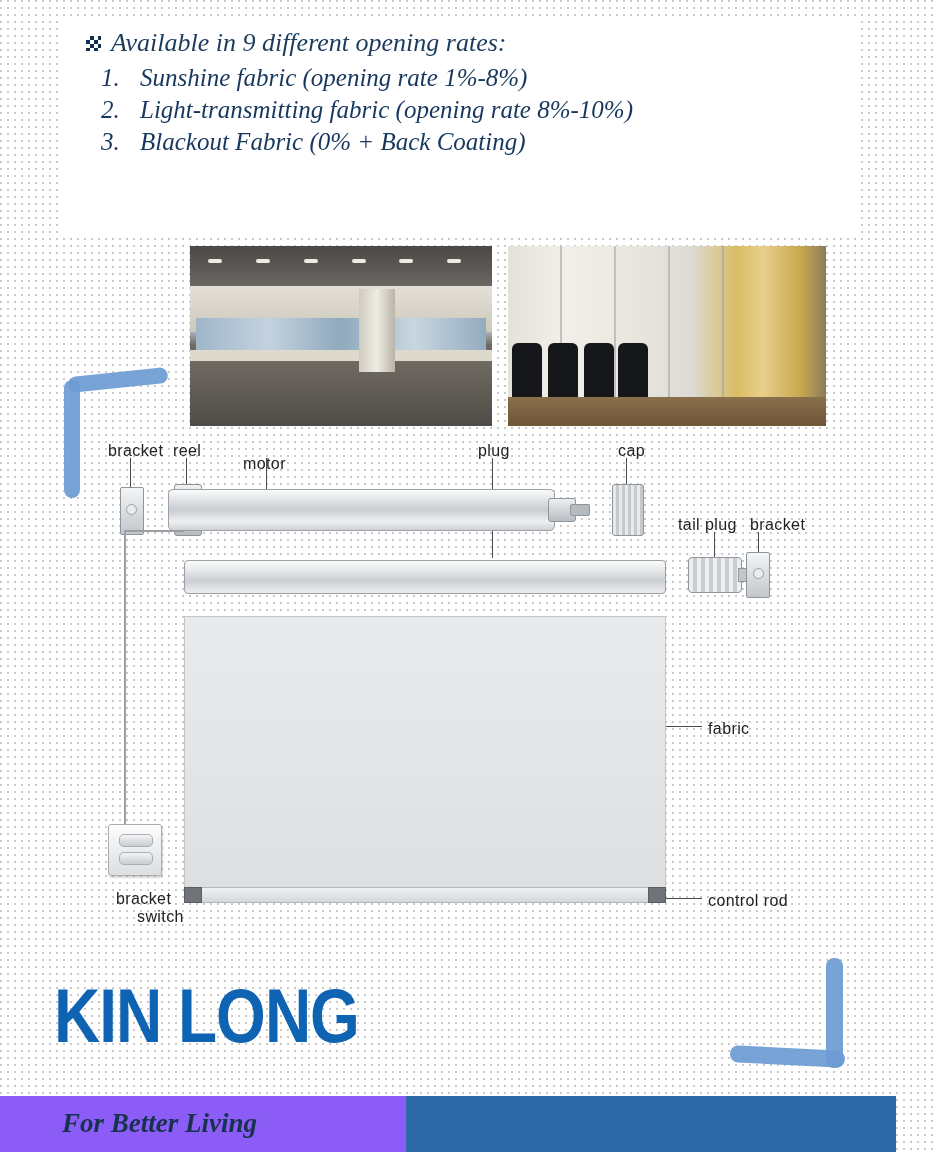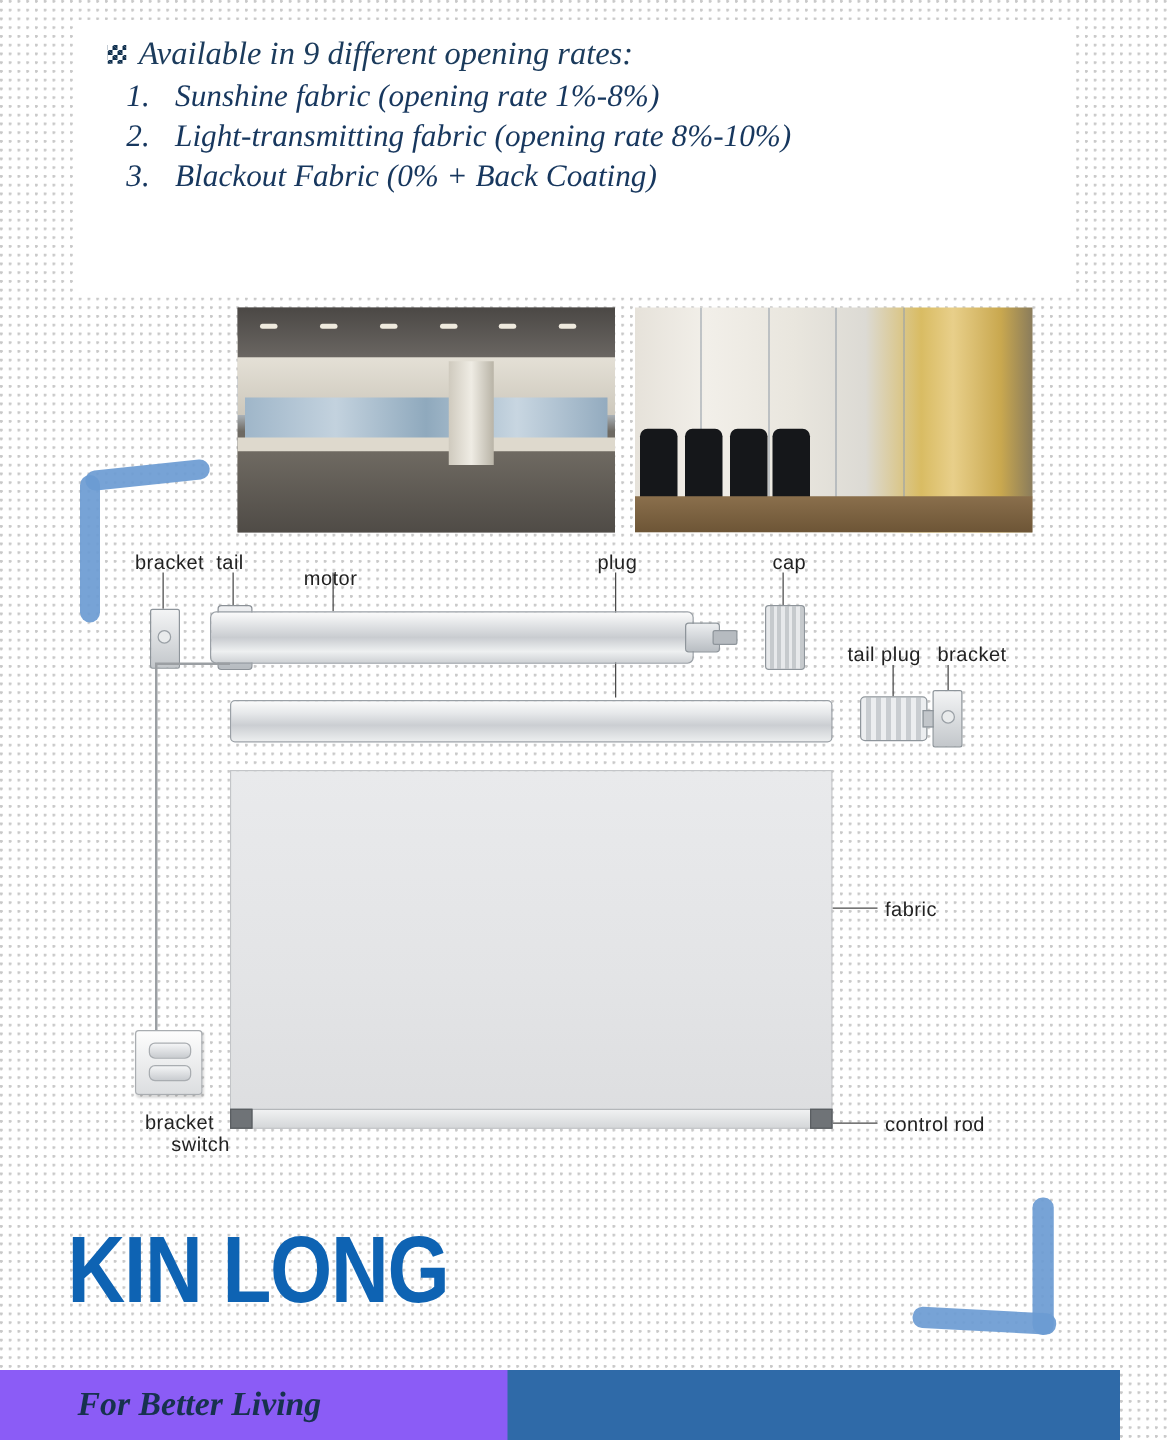--- a/index.html
+++ b/index.html
@@ -178,21 +178,21 @@
         <i style="left:76px"></i>
         <i style="left:110px"></i>
     </div>
     <div class="pr-floor"></div>
   </div>
 </div>
 
 <div class="diagram">
 
   <div class="lbl" style="left:30px;top:10px;">bracket</div>
-  <div class="lbl" style="left:95px;top:10px;">tail</div>
+  <div class="lbl" style="left:95px;top:10px;">reel</div>
   <div class="lbl" style="left:165px;top:10px;margin-top:13px;">motor</div>
   <div class="lbl" style="left:400px;top:10px;">plug</div>
   <div class="lbl" style="left:540px;top:10px;">cap</div>
   <div class="lbl" style="left:600px;top:84px;">tail plug</div>
   <div class="lbl" style="left:672px;top:84px;">bracket</div>
   <div class="lbl" style="left:630px;top:288px;">fabric</div>
   <div class="lbl" style="left:630px;top:460px;">control rod</div>
   <div class="lbl" style="left:38px;top:458px;">bracket</div>
   <div class="lbl" style="left:38px;top:476px;margin-left:21px;">switch</div>
 

